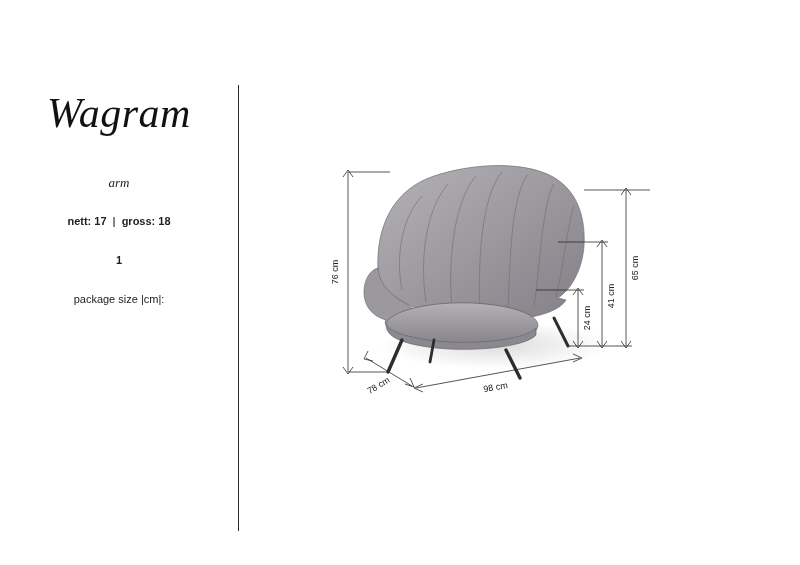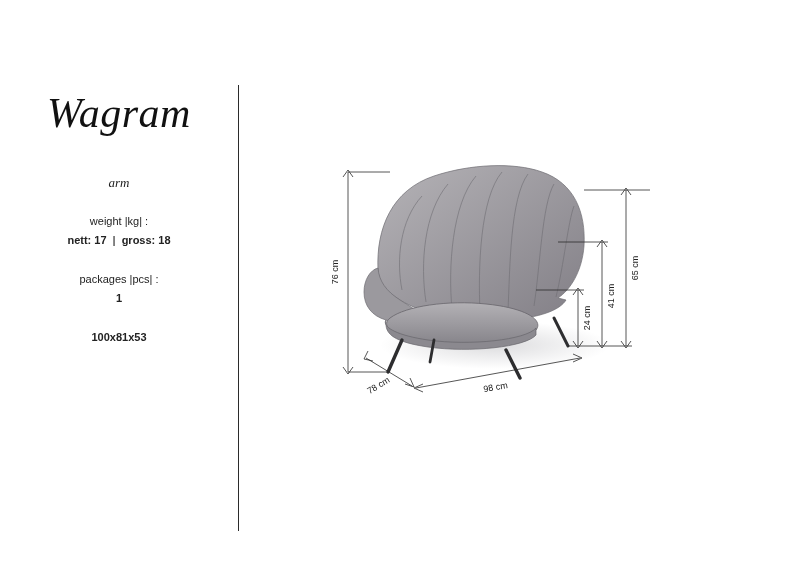--- a/index.html
+++ b/index.html
@@ -119,33 +119,31 @@
 <div class="page">
 
   <div class="left-col">
 
     <div class="title">Wagram</div>
     <div class="subtitle">arm</div>
 
     <div class="spec-list">
 
       <div class="spec">
-        <div class="spec-label">weight |kg| :</div>
         <div class="spec-value">
           <span>nett: 17</span><span class="sep">|</span><span>gross: 18</span>
         </div>
       </div>
 
       <div class="spec">
-        <div class="spec-label">packages |pcs| :</div>
         <div class="spec-value">1</div>
       </div>
 
       <div class="spec">
-        <div class="spec-value">100x81x53</div>
+        <div class="spec-label">package size |cm|:</div>
       </div>
 
       <div class="spec">
       </div>
 
     </div>
   </div>
 
   <div class="divider"></div>
 

